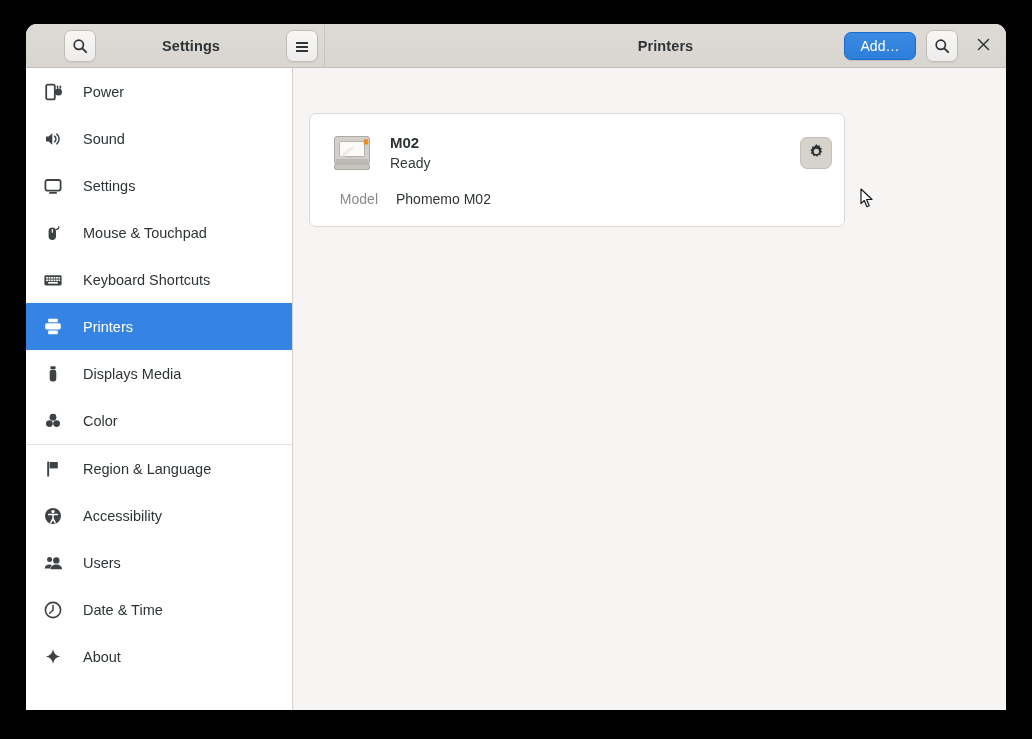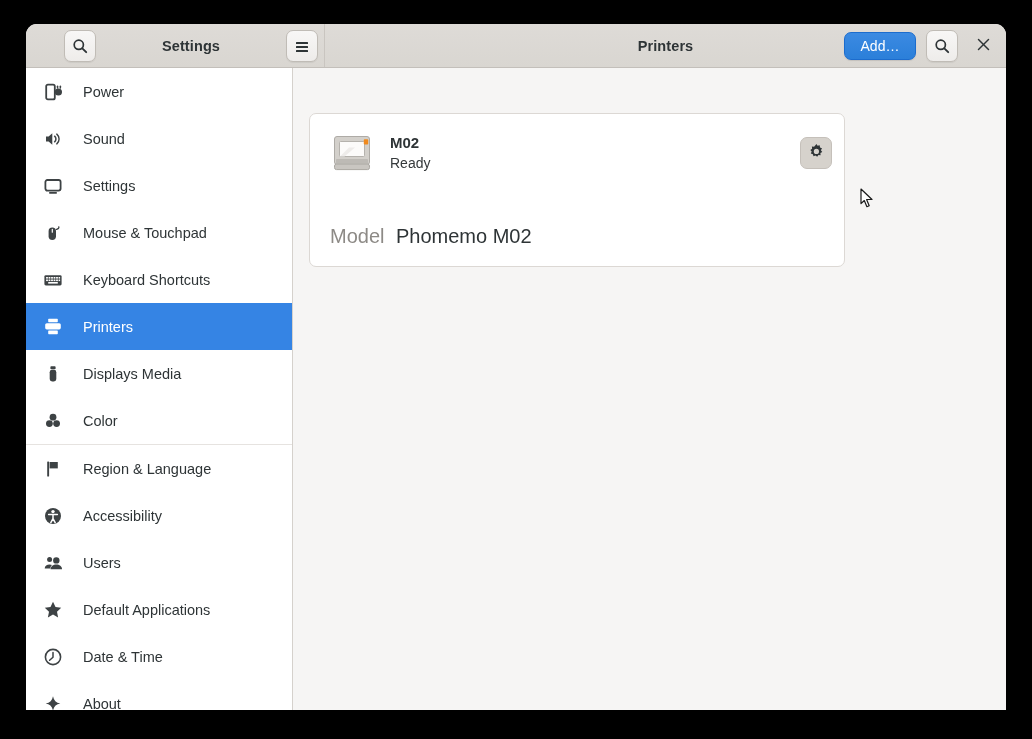--- a/index.html
+++ b/index.html
@@ -218,23 +218,22 @@
     border: 1px solid #c5c0ba;
     background: #d6d2cc;
     display: flex; align-items: center; justify-content: center;
     cursor: pointer;
     position: relative;
   }
   .pc-rows { padding: 0 20px 16px 20px; }
   .pc-row {
     display: flex;
     align-items: flex-end;
-    font-size: 20px;
+    font-size: 14px;
     line-height: 1.4;
-    margin-top: 32px;
   }
   .pc-row-label {
     width: 66px;
     flex: 0 0 66px;
     color: #8d8a86;
     text-align: right;
     padding-right: 18px;
   }
   .pc-row-value { color: #2e3436; }
 
@@ -431,28 +430,20 @@
             <svg width="20" height="18" viewBox="0 0 20 18" fill="currentColor">
               <circle cx="6.6" cy="5.4" r="2.5"></circle>
               <circle cx="13.3" cy="6.4" r="3.2"></circle>
               <path d="M1.7 14.6c0-2.4 2.2-4 4.9-4 .9 0 1.7.2 2.4.5-1 .8-1.6 2-1.6 3.5z"></path>
               <path d="M7.6 15.2c0-2.8 2.6-4.6 5.7-4.6s5.7 1.8 5.7 4.6z"></path>
             </svg>
           </span>
           <span>Users</span>
         </div>
 
-        <div class="side-item">
-          <span class="side-ico">
-            <svg width="20" height="20" viewBox="0 0 20 20" fill="currentColor">
-              <path d="M10 1.8l2.5 5.3 5.7.7-4.2 3.9 1.1 5.7L10 14.6l-5.1 2.8 1.1-5.7-4.2-3.9 5.7-.7z"></path>
-            </svg>
-          </span>
-          <span>Default Applications</span>
-        </div>
 
         <div class="side-item">
           <span class="side-ico">
             <svg width="20" height="20" viewBox="0 0 20 20" fill="none">
               <circle cx="10" cy="10" r="7.6" stroke="currentColor" stroke-width="1.6"></circle>
               <path d="M10 5.4v4.8l-3.4 3" stroke="currentColor" stroke-width="1.5" stroke-linecap="round"></path>
             </svg>
           </span>
           <span>Date &amp; Time</span>
         </div>

